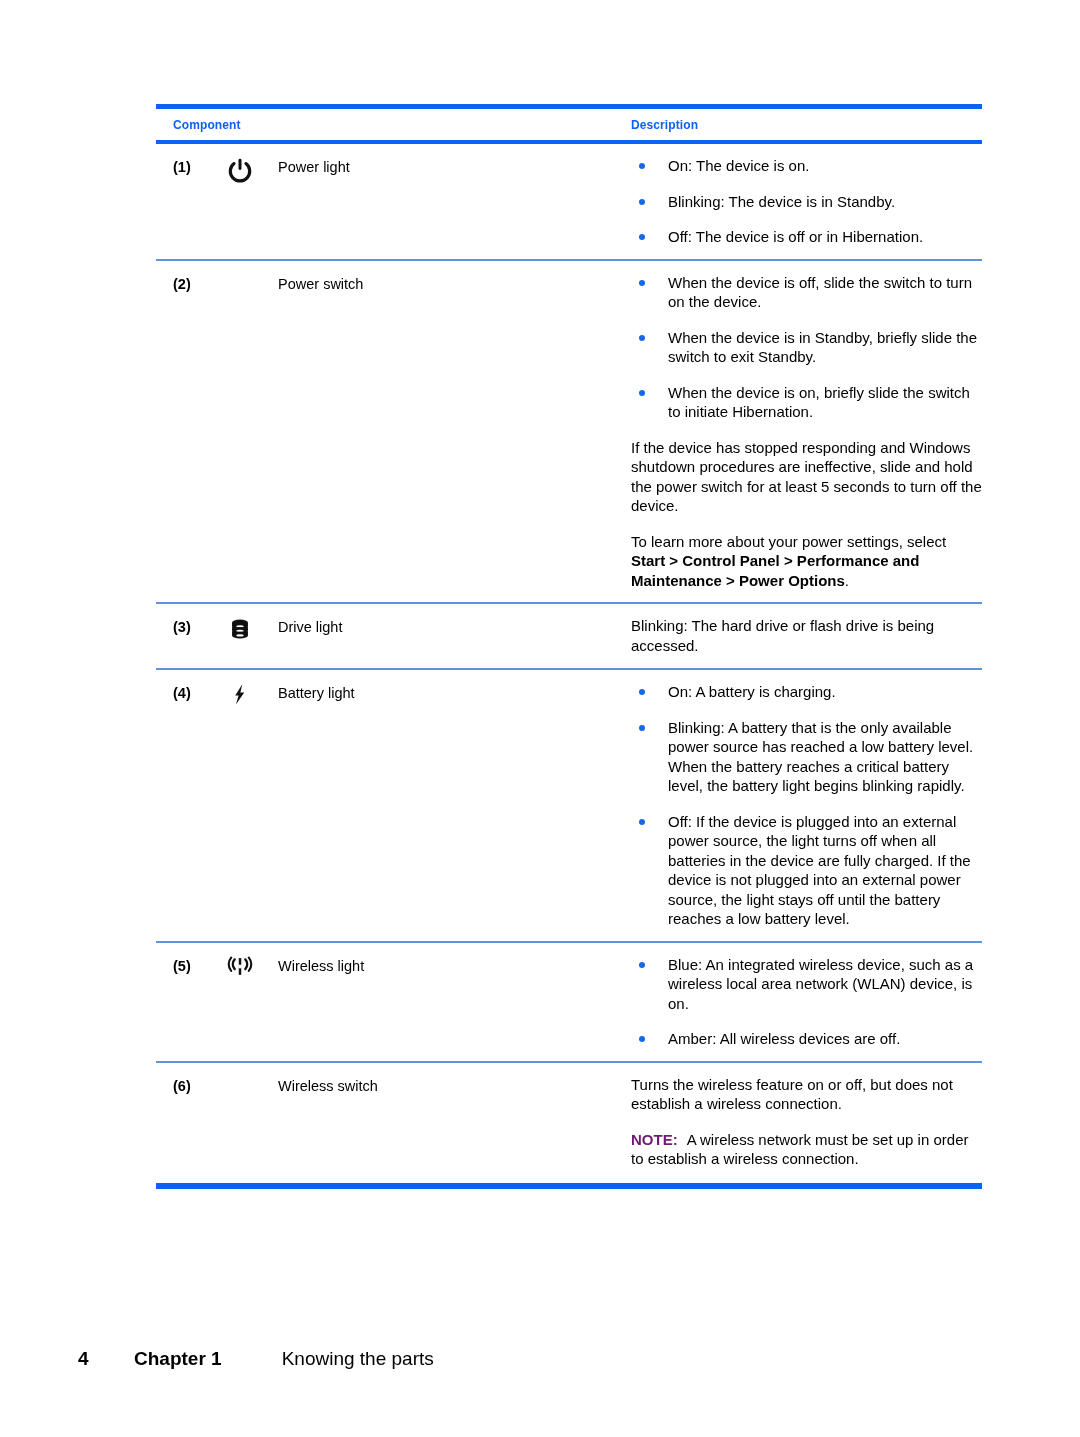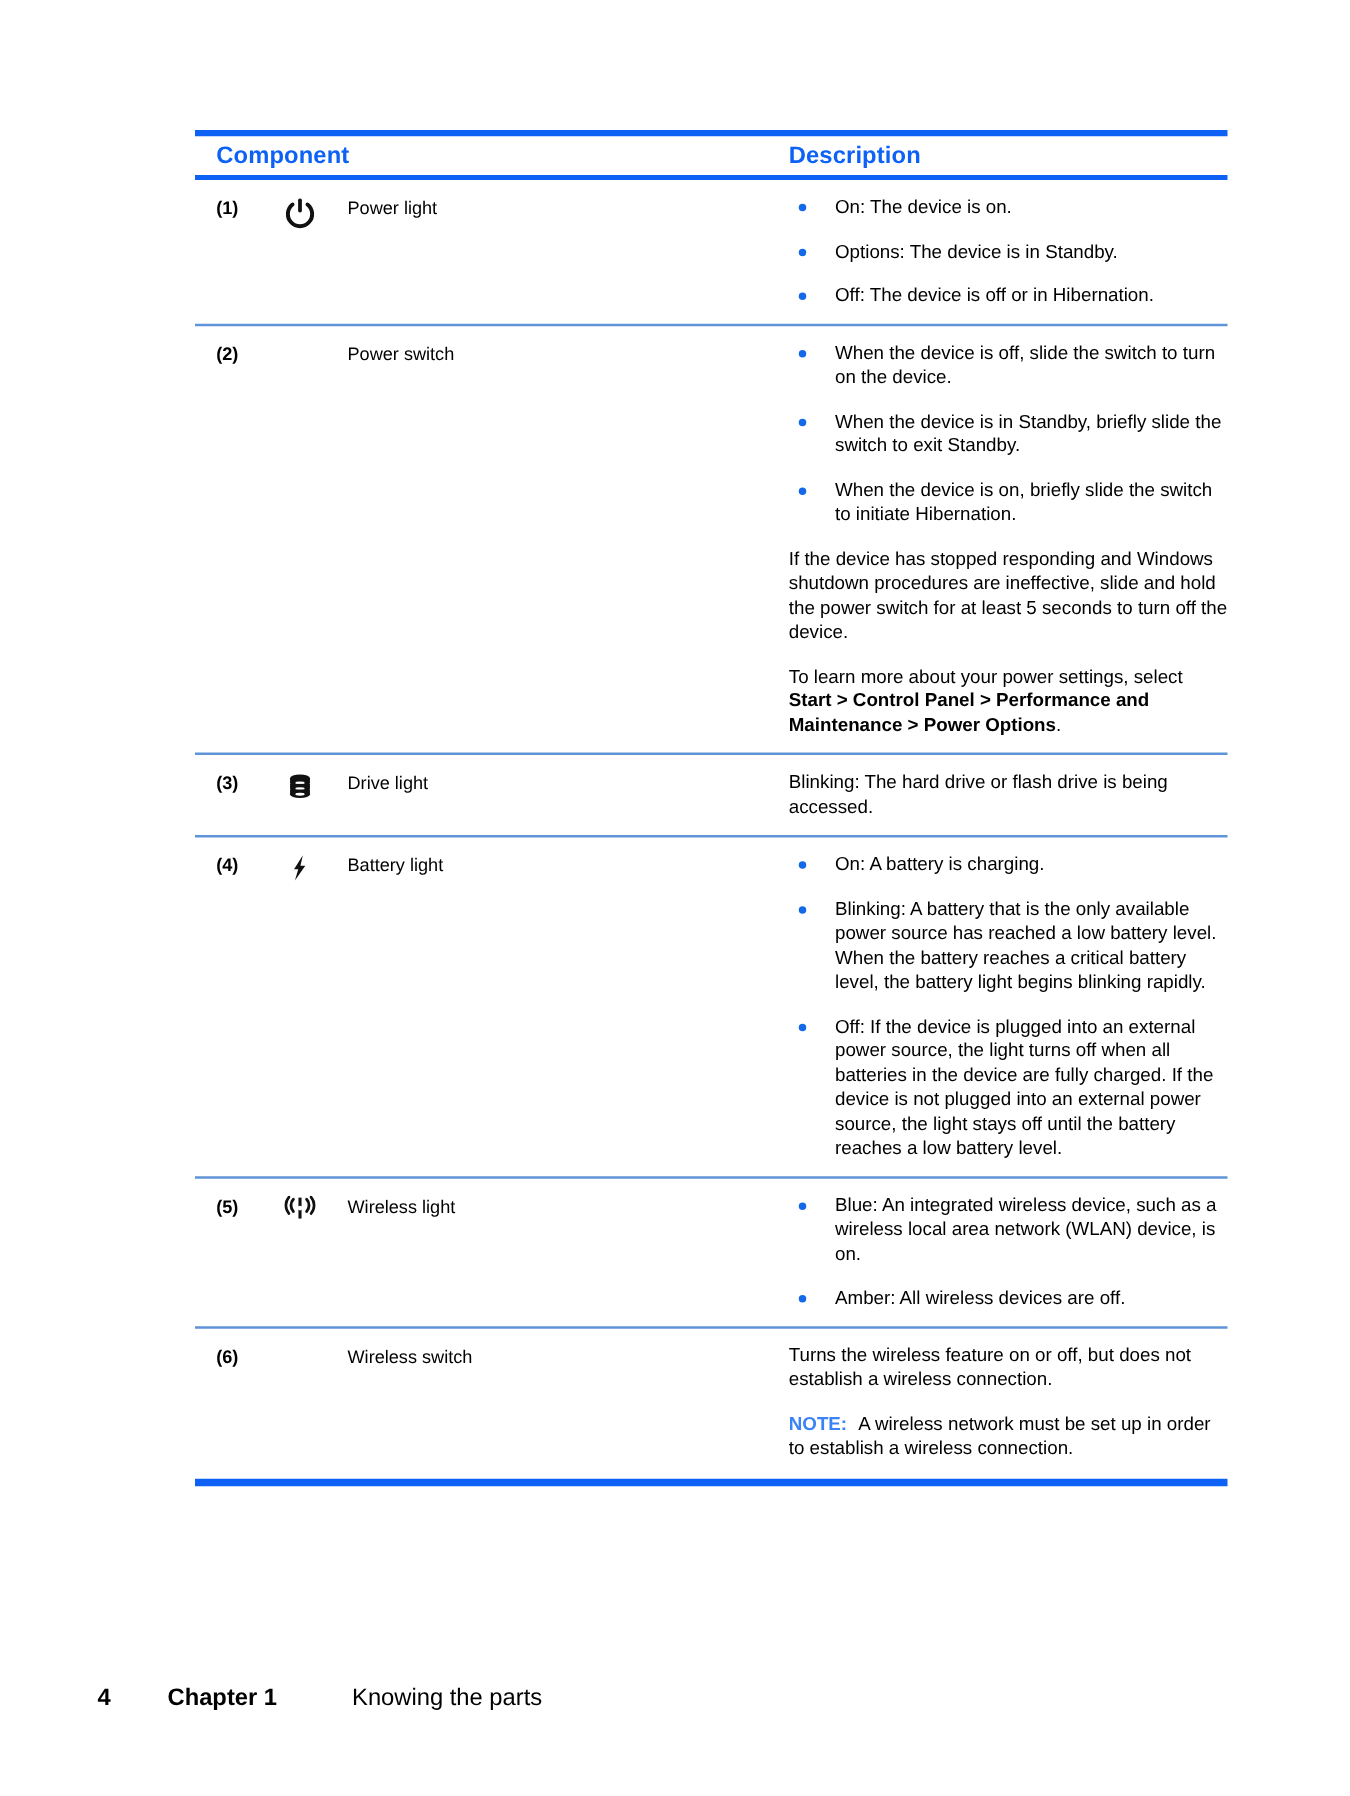--- a/index.html
+++ b/index.html
@@ -55,21 +55,21 @@
   }
 
   .thead {
     display: flex;
     align-items: center;
     height: 31px;
   }
   .th {
     color: #0d62f5;
     font-weight: bold;
-    font-size: 19px;
+    font-size: 12px;
     letter-spacing: 0.1px;
   }
   .th-component { width: 470px; padding-left: 17px; box-sizing: border-box; }
   .th-description { padding-left: 5px; }
 
   .trow {
     display: flex;
     align-items: flex-start;
     padding-top: 12px;
     padding-bottom: 12px;
@@ -134,21 +134,21 @@
     background: #1469e8;
   }
 
   p.para {
     margin: 0 0 16px 0;
   }
   p.para:last-child { margin-bottom: 0; }
   p.plain { margin: 0; }
 
   .b { font-weight: bold; }
-  .note-label { font-weight: bold; color: #3b82f6; }
+  .note-label { font-weight: bold; color: #701a75; }
   .note-gap { display: inline-block; width: 9px; }
 
   
   .icon-box {
     width: 34px;
     height: 30px;
     display: block;
   }
 
   
@@ -191,21 +191,21 @@
       <div class="col-icon">
         <svg class="icon-box" viewBox="0 0 34 34" aria-hidden="true">
           <path d="M10.2 8.6 A11 11 0 1 0 23.8 8.6" fill="none" stroke="#111" stroke-width="3.6" stroke-linecap="round"></path>
           <rect x="15.3" y="3.2" width="3.4" height="12.6" rx="1.6" fill="#111"></rect>
         </svg>
       </div>
       <div class="col-label">Power light</div>
       <div class="col-desc">
         <ul class="bullets">
           <li>On: The device is on.</li>
-          <li>Options: The device is in Standby.</li>
+          <li>Blinking: The device is in Standby.</li>
           <li>Off: The device is off or in Hibernation.</li>
         </ul>
       </div>
     </div>
 
     <div class="rule-row"></div>
 
     <div class="trow">
       <div class="col-num">(2)</div>
       <div class="col-icon"></div>

